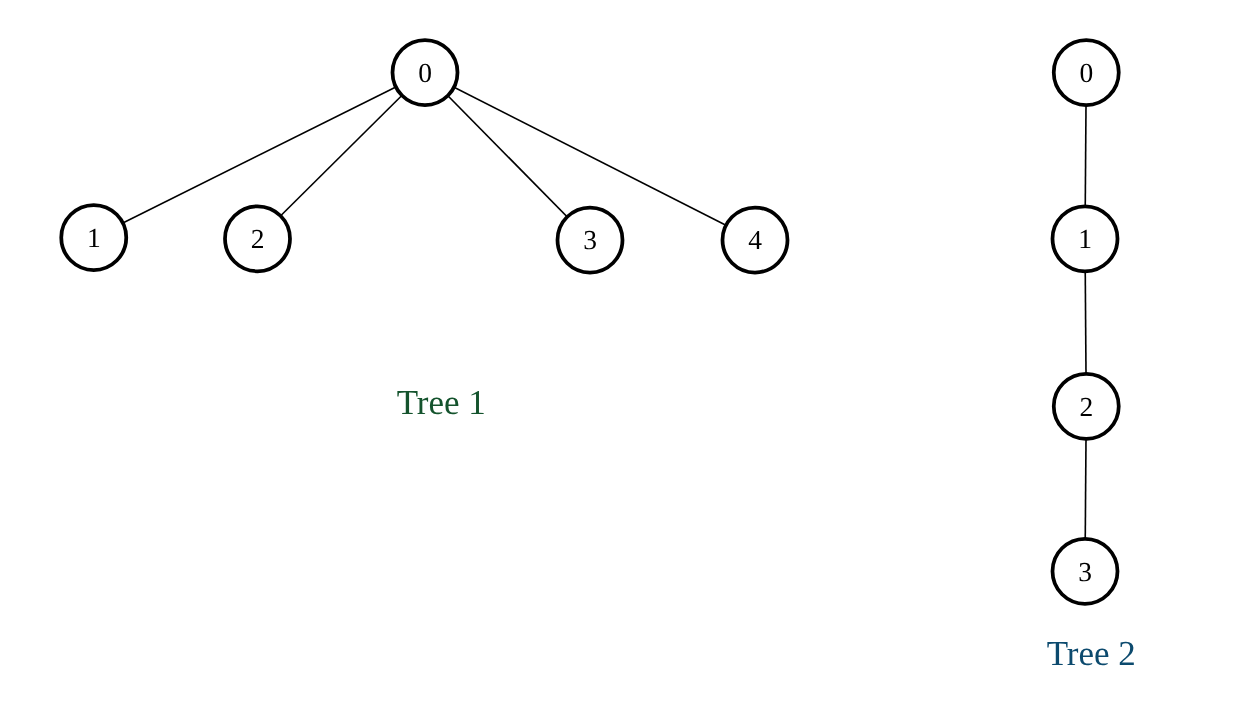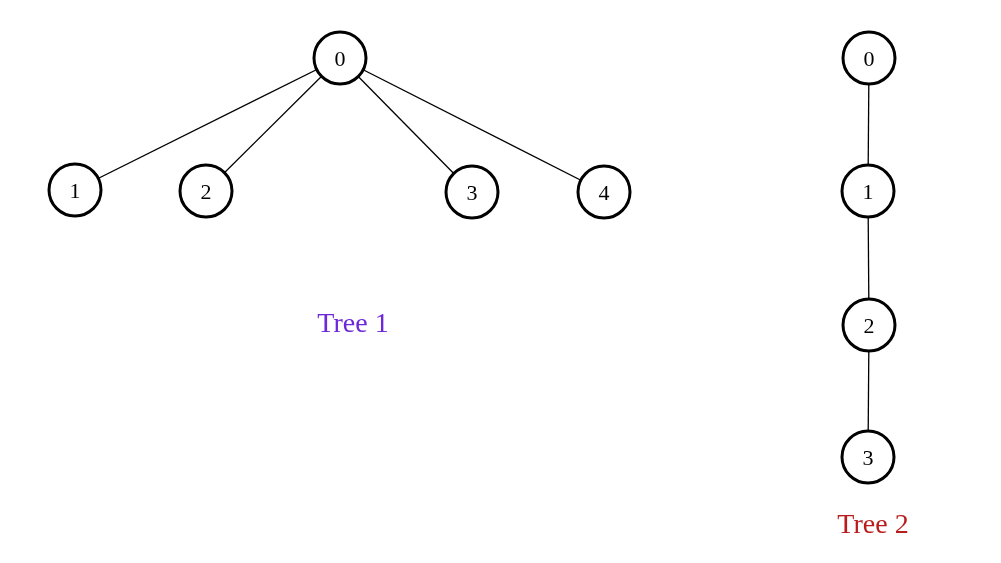--- a/index.html
+++ b/index.html
@@ -59,15 +59,15 @@
       <line x1="869" y1="325" x2="868" y2="457" stroke="#000000" stroke-width="1.3"></line>
       <circle cx="869" cy="58" r="26" fill="#ffffff" stroke="#000000" stroke-width="3"></circle>
       <text x="869" y="58" text-anchor="middle" dominant-baseline="central" fill="#000000" font-size="22" font-family="&quot;Liberation Serif&quot;, serif">0</text>
       <circle cx="868" cy="191" r="26" fill="#ffffff" stroke="#000000" stroke-width="3"></circle>
       <text x="868" y="191" text-anchor="middle" dominant-baseline="central" fill="#000000" font-size="22" font-family="&quot;Liberation Serif&quot;, serif">1</text>
       <circle cx="869" cy="325" r="26" fill="#ffffff" stroke="#000000" stroke-width="3"></circle>
       <text x="869" y="325" text-anchor="middle" dominant-baseline="central" fill="#000000" font-size="22" font-family="&quot;Liberation Serif&quot;, serif">2</text>
       <circle cx="868" cy="457" r="26" fill="#ffffff" stroke="#000000" stroke-width="3"></circle>
       <text x="868" y="457" text-anchor="middle" dominant-baseline="central" fill="#000000" font-size="22" font-family="&quot;Liberation Serif&quot;, serif">3</text>
     </svg>
-  <div class="tree-caption" id="caption-0" style="left: 353px; top: 323px; color: #6d28d9; font-size: 28px;">Tree 1</div>
-  <div class="tree-caption" id="caption-1" style="left: 873px; top: 524px; color: #b91c1c; font-size: 28px;">Tree 2</div>
+  <div class="tree-caption" id="caption-0" style="left: 353px; top: 323px; color: #14532d; font-size: 28px;">Tree 1</div>
+  <div class="tree-caption" id="caption-1" style="left: 873px; top: 524px; color: #0c4a6e; font-size: 28px;">Tree 2</div>
 </div>
 
 </body></html>

